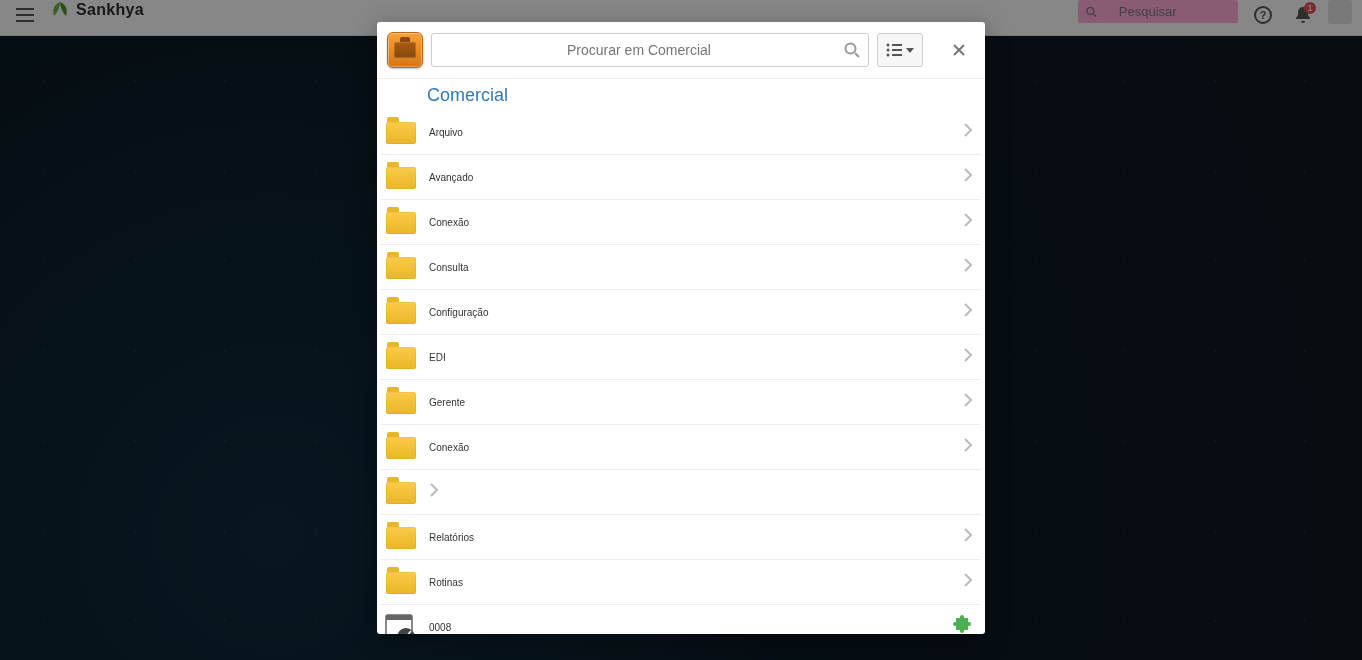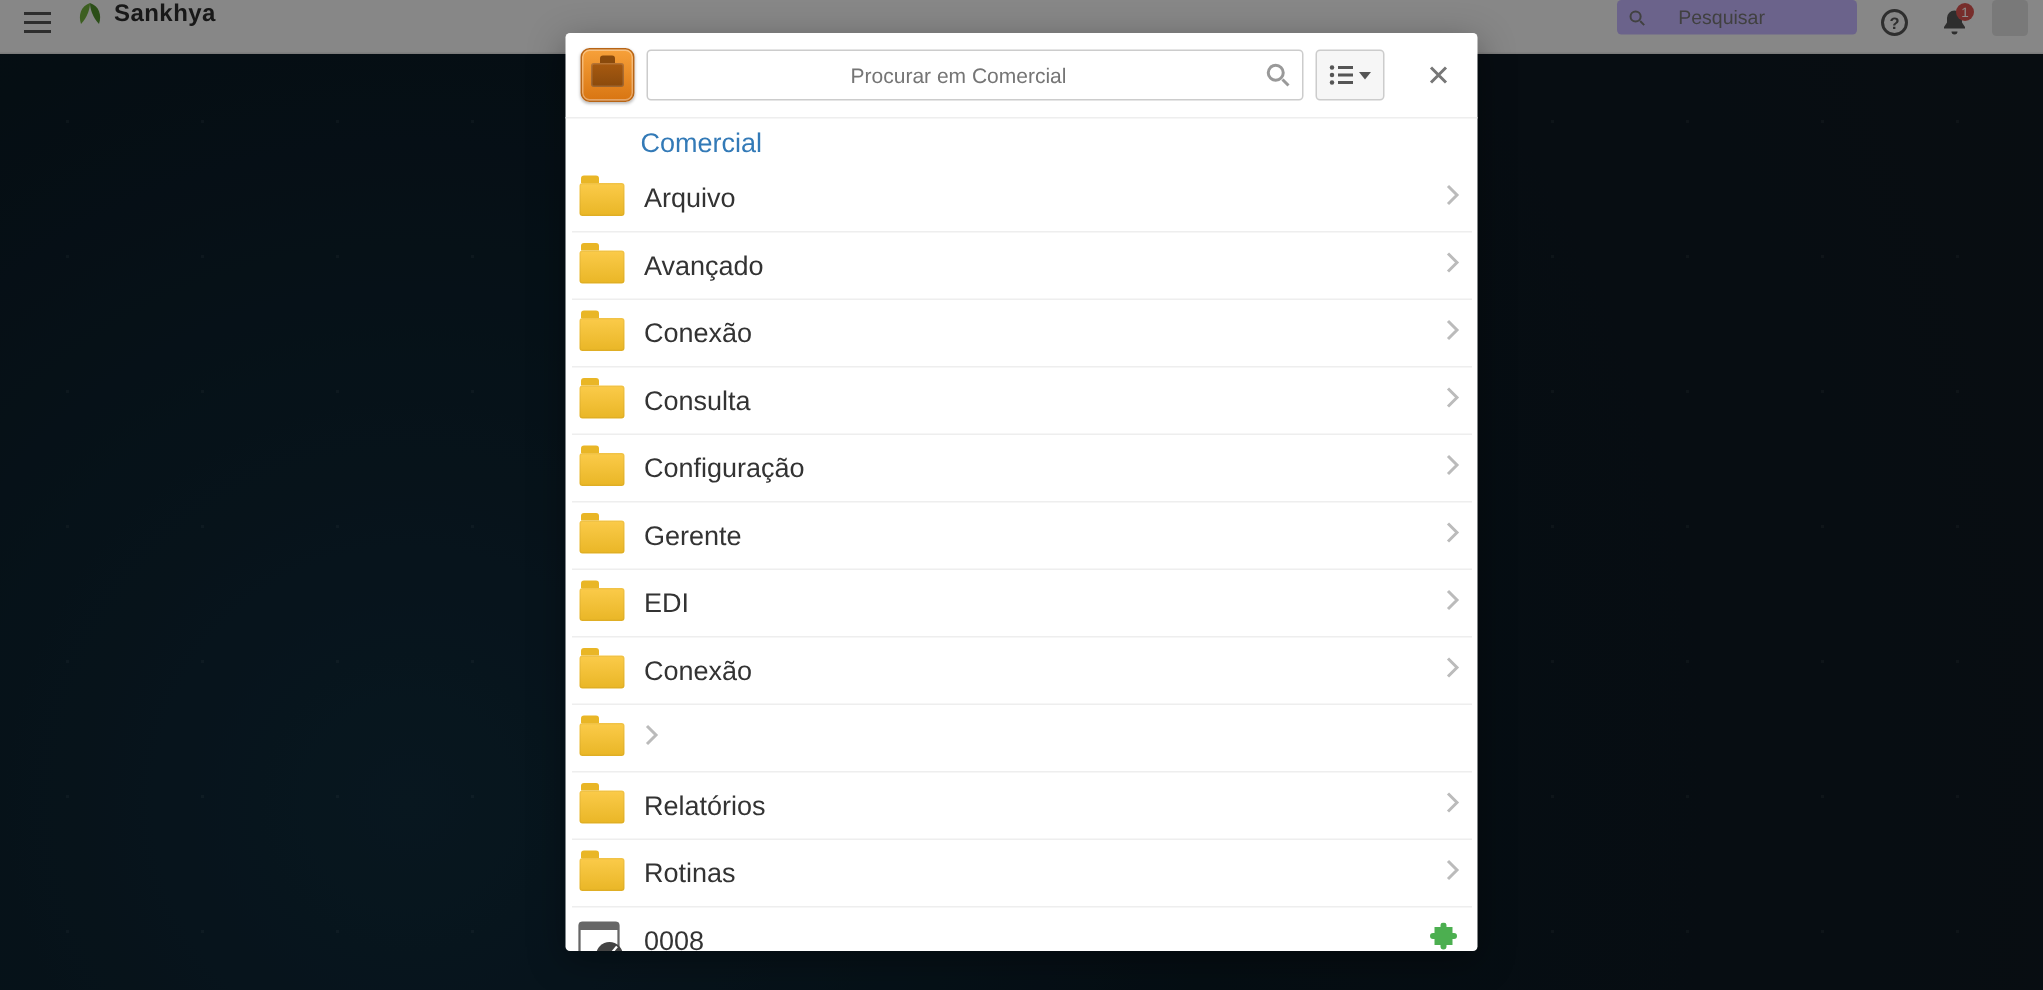--- a/index.html
+++ b/index.html
@@ -15,21 +15,21 @@
     gap: 10px;
     border-bottom: 1px solid #e0e0e0;
   }
   .brand { display: flex; align-items: center; gap: 6px; }
   .brand-text { font-weight: 700; color: #2c2c2c; font-size: 16px; letter-spacing: 0.3px; }
 
   .spacer { flex: 1; }
 
   .search-global {
     display: flex; align-items: center; gap: 22px;
-    background: #c4b5fd; border-radius: 3px; padding: 4px 8px; color: #777; width: 160px;
+    background: #f9a8d4; border-radius: 3px; padding: 4px 8px; color: #777; width: 160px;
   }
   .search-global input {
     border: none; background: transparent; outline: none; font-size: 13px; color: #555; width: 100%;
   }
 
   .icon-btn { width: 30px; height: 30px; display:flex; align-items:center; justify-content:center; color:#555; position:relative; cursor:pointer; }
   .badge {
     position:absolute; top:2px; right:2px; background:#d9534f; color:#fff; font-size:9px; line-height:12px;
     min-width:12px; height:12px; border-radius:6px; text-align:center; padding:0 3px;
   }
@@ -118,21 +118,21 @@
   .folder {
     width:30px; height:22px; background:linear-gradient(#fbcb4a,#e9b626);
     border-radius:2px; position:absolute; bottom:4px; left:1px;
     box-shadow: inset 0 0 0 1px rgba(0,0,0,.04);
   }
   .folder::before {
     content:""; position:absolute; top:-5px; left:1px; width:12px; height:5px;
     background:#e9b626; border-radius:2px 2px 0 0;
   }
 
-  .row-label { flex:1; color:#333; font-size:18px; }
+  .row-label { flex:1; color:#333; font-size:10px; }
   .chevron { color:#bbb; }
   .puzzle { color:#4caf50; }
 
 </style>
 </head>
 <body>
 
 <div class="topbar">
   <div class="icon-btn">
     <svg class="hamburger" width="18" height="14" viewBox="0 0 18 14">
@@ -258,30 +258,30 @@
         </div>
         <div class="row-label">Configuração</div>
         <div class="chevron"><svg width="10" height="16" viewBox="0 0 10 16">
             <path d="M2 2l6 6-6 6" stroke="#bbb" stroke-width="2" fill="none"></path>
           </svg></div>
       </div>
       <div class="row">
         <div class="row-icon">
           <div class="folder"></div>
         </div>
+        <div class="row-label">EDI</div>
+        <div class="chevron"><svg width="10" height="16" viewBox="0 0 10 16">
+            <path d="M2 2l6 6-6 6" stroke="#bbb" stroke-width="2" fill="none"></path>
+          </svg></div>
+      </div>
+      <div class="row">
+        <div class="row-icon">
+          <div class="folder"></div>
+        </div>
         <div class="row-label">Gerente</div>
-        <div class="chevron"><svg width="10" height="16" viewBox="0 0 10 16">
-            <path d="M2 2l6 6-6 6" stroke="#bbb" stroke-width="2" fill="none"></path>
-          </svg></div>
-      </div>
-      <div class="row">
-        <div class="row-icon">
-          <div class="folder"></div>
-        </div>
-        <div class="row-label">EDI</div>
         <div class="chevron"><svg width="10" height="16" viewBox="0 0 10 16">
             <path d="M2 2l6 6-6 6" stroke="#bbb" stroke-width="2" fill="none"></path>
           </svg></div>
       </div>
       <div class="row">
         <div class="row-icon">
           <div class="folder"></div>
         </div>
         <div class="row-label">Conexão</div>
         <div class="chevron"><svg width="10" height="16" viewBox="0 0 10 16">

